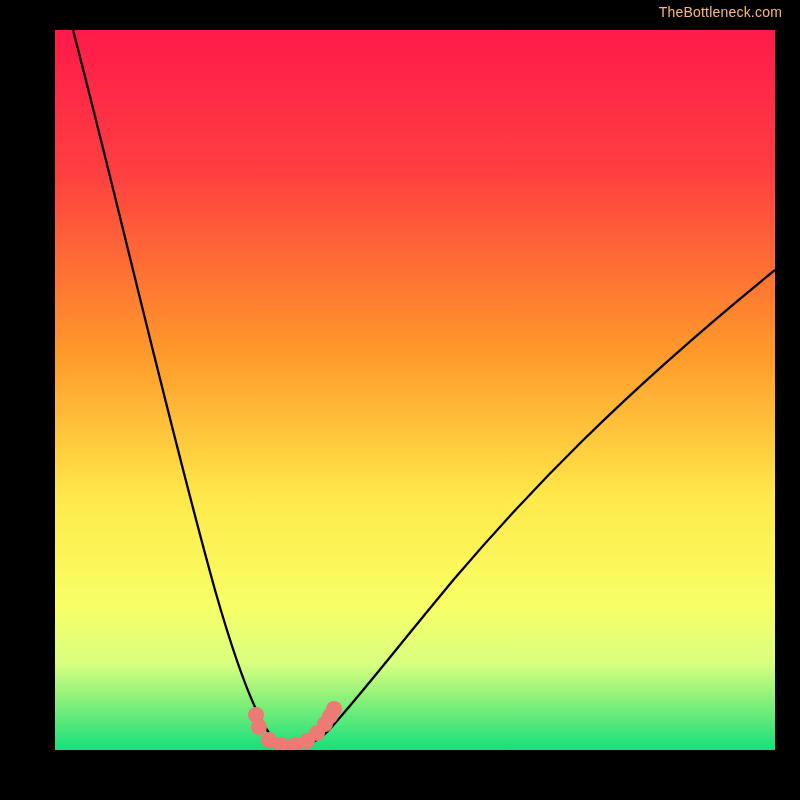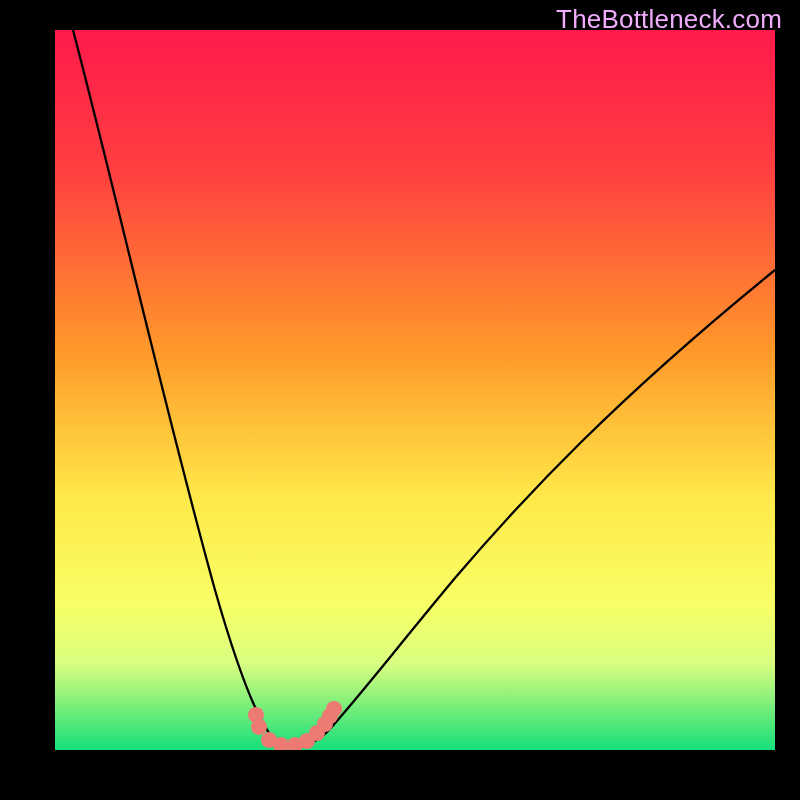--- a/index.html
+++ b/index.html
@@ -32,22 +32,22 @@
   }
   .curve {
     position: absolute;
     inset: 0;
   }
   .watermark {
     position: absolute;
     top: 4px;
     right: 18px;
     font-family: Arial, Helvetica, sans-serif;
-    font-size: 26px;
-    color: #f0abfc;
+    font-size: 14px;
+    color: #fdba74;
     letter-spacing: 0.2px;
   }
 </style>
 </head>
 <body>
 
 <div class="frame">
 
   <div class="watermark">TheBottleneck.com</div>
 

